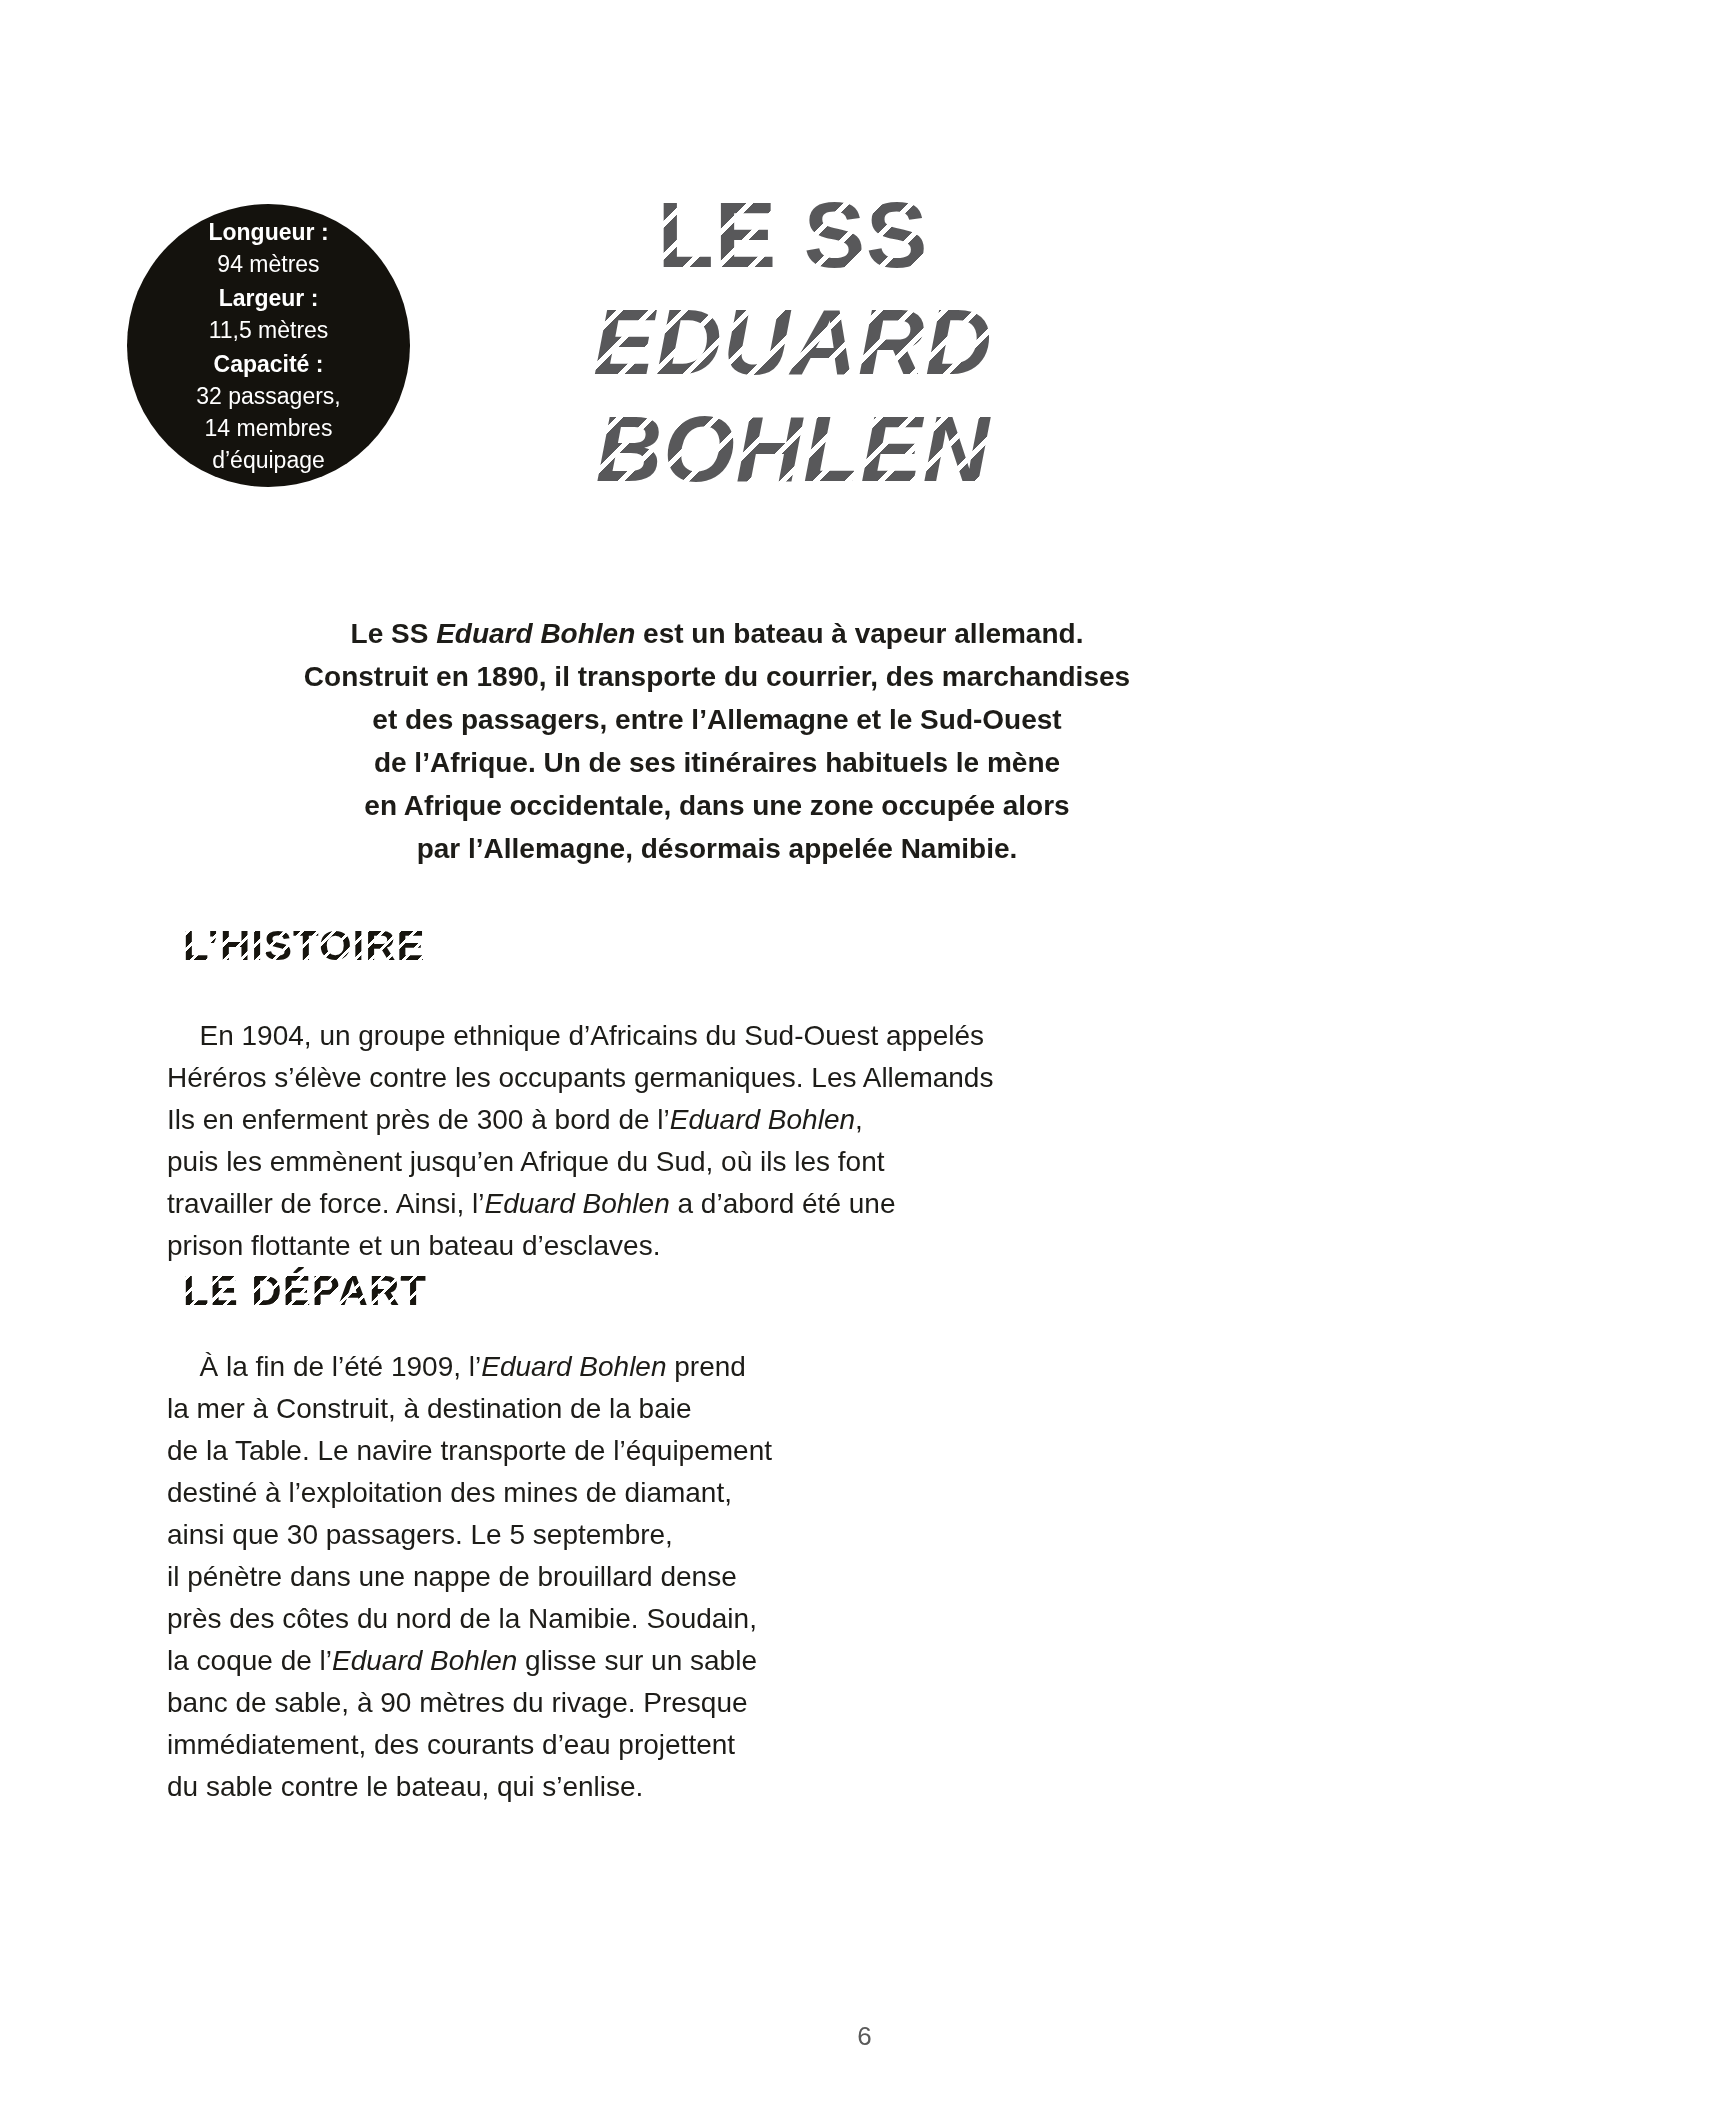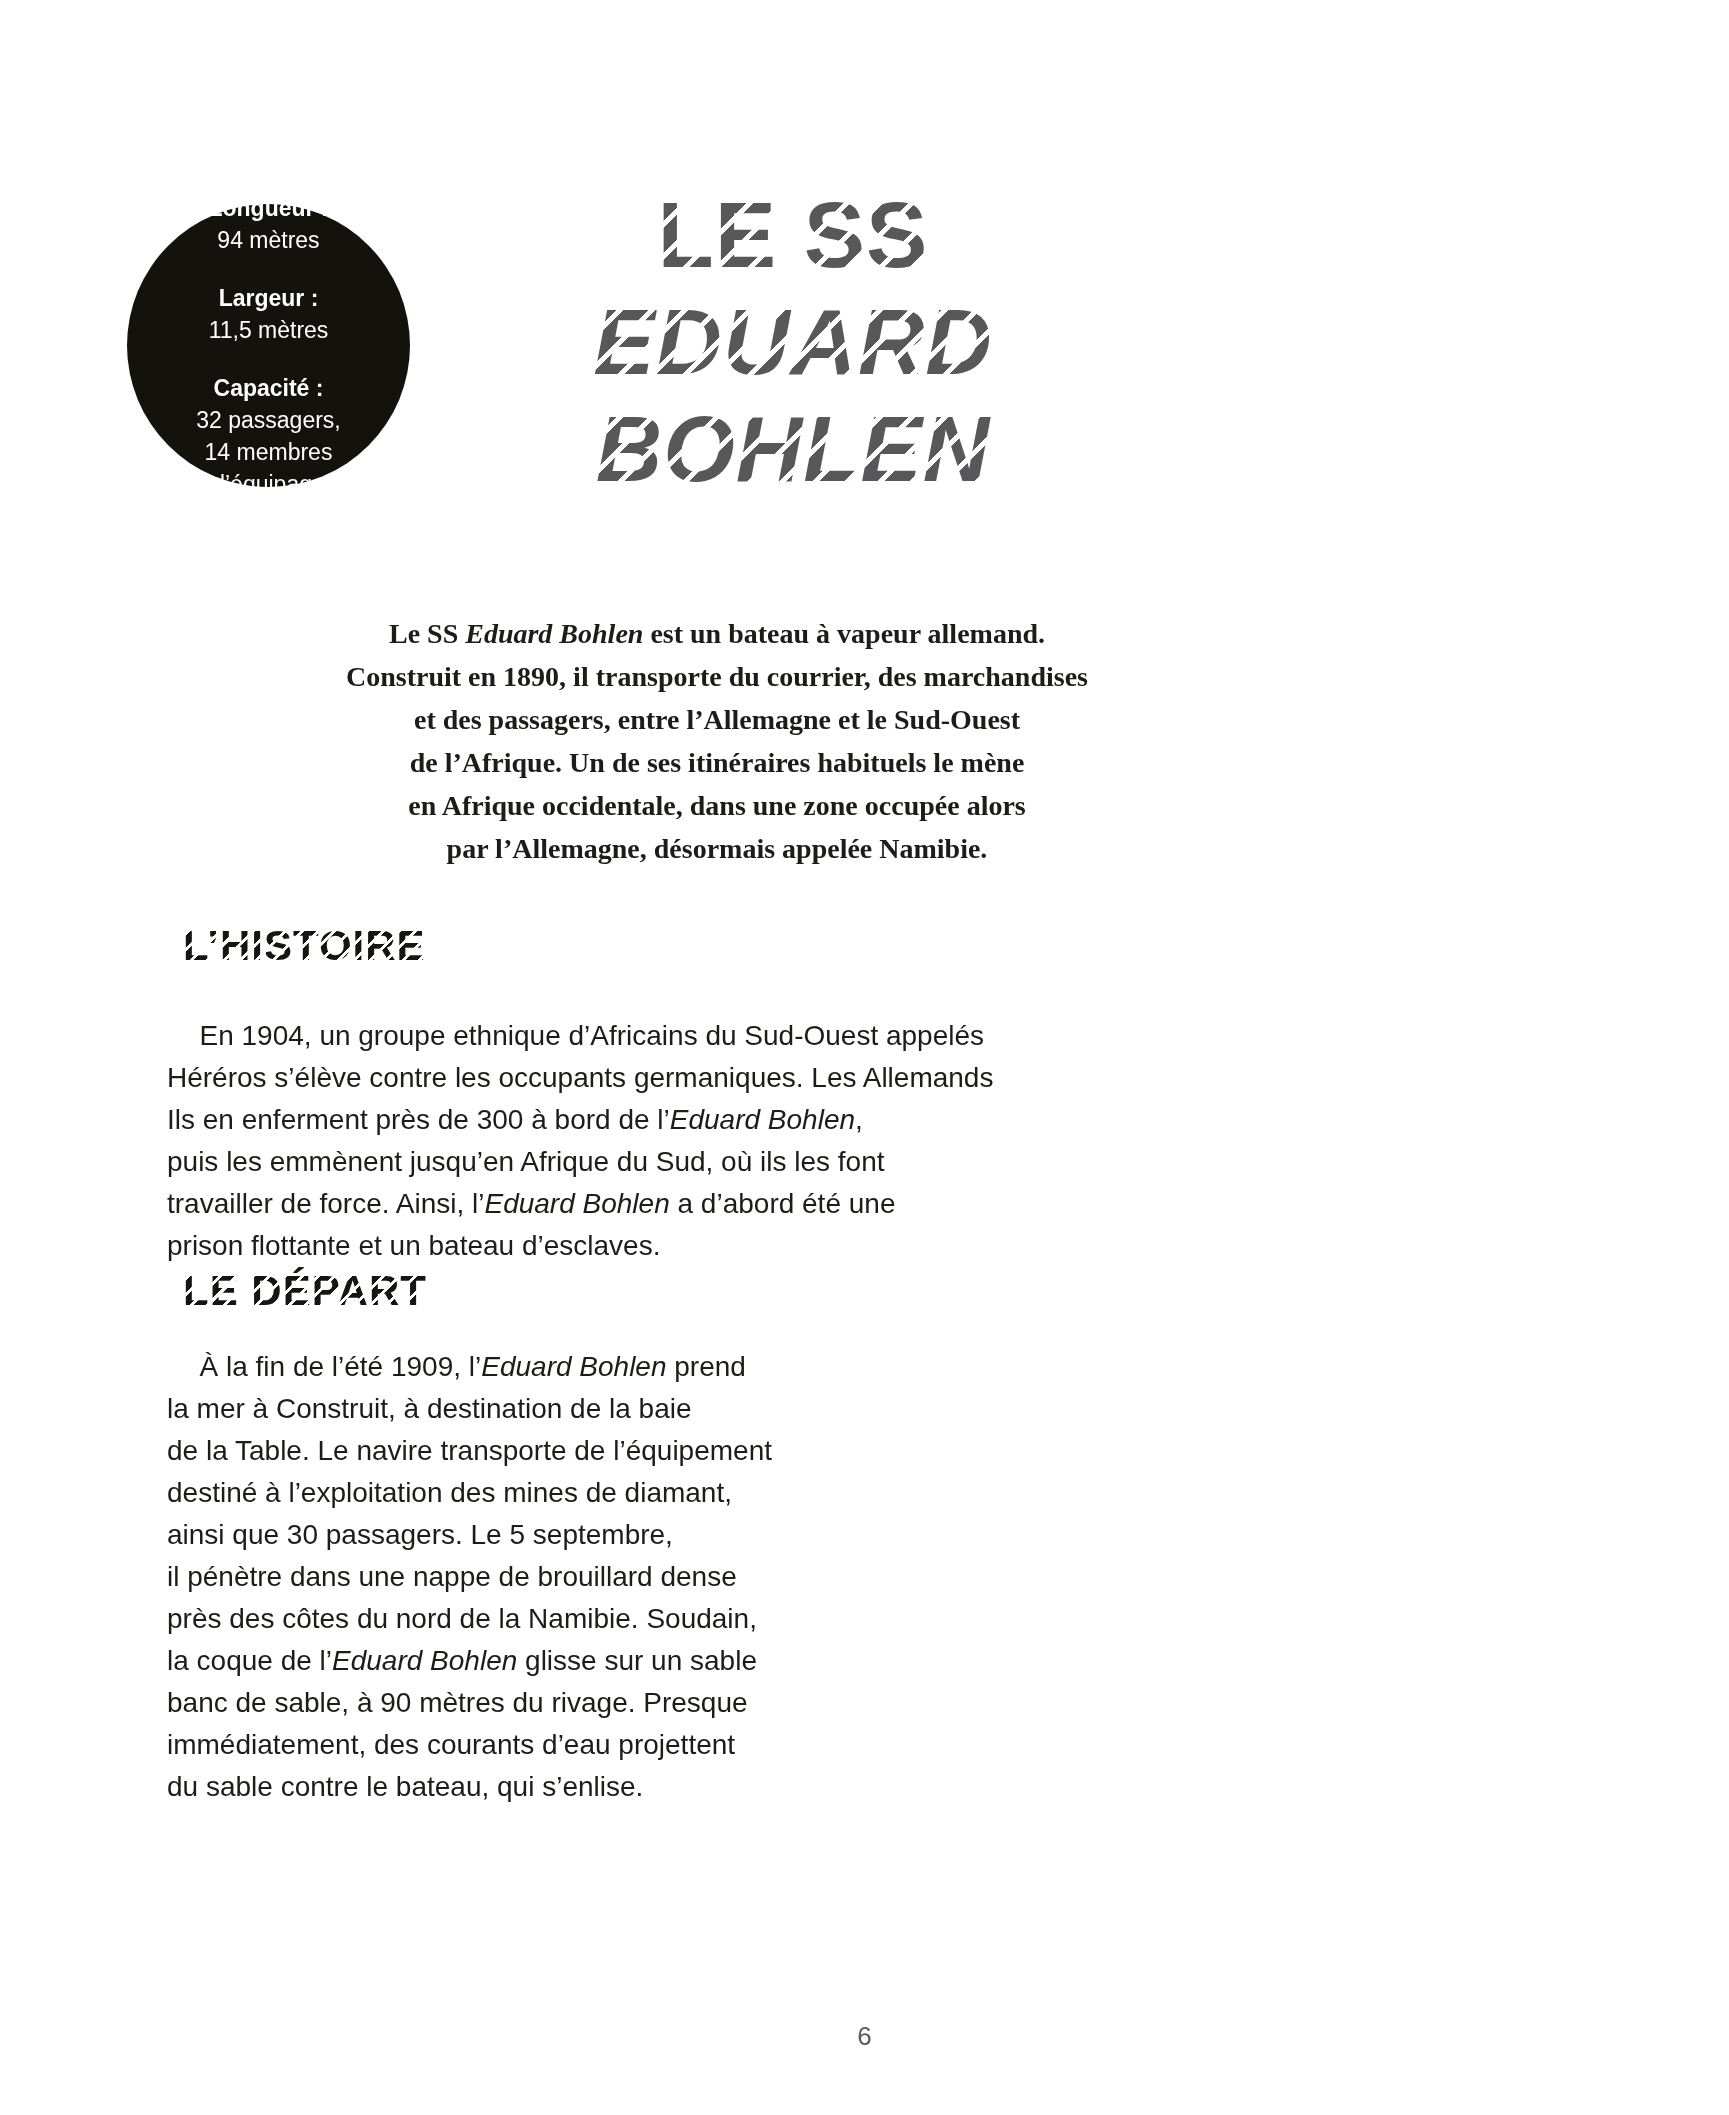--- a/index.html
+++ b/index.html
@@ -22,21 +22,21 @@
     background: var(--badge_bg, #14120d);
     color: var(--badge_text, #ffffff);
     display: flex;
     flex-direction: column;
     justify-content: center;
     align-items: center;
     text-align: center;
     font-size: 23px;
     line-height: 32px;
   }
-  .badge-group + .badge-group { margin-top: 26px; }
+  .badge-group + .badge-group { margin-top: 2px; }
   .badge-label { font-weight: 700; }
 
   
   .striped { color: var(--stripe-color, #1d1c18); }
   @supports ((-webkit-background-clip: text) or (background-clip: text)) {
     .striped {
       color: transparent;
       background-image: repeating-linear-gradient(
         135deg,
         var(--stripe-color, #1d1c18) 0 var(--stripe-solid, 8.6px),
@@ -71,21 +71,21 @@
   
   .intro {
     position: absolute;
     left: 195px; top: 612px;
     width: 1044px;
     text-align: center;
     font-weight: 700;
     font-size: 28px;
     line-height: 43px;
   }
-  .intro .tline { white-space: nowrap; font-family: Liberation Serif, serif; }
+  .intro .tline { white-space: nowrap; }
 
   
   .sec-h {
     position: absolute;
     left: 167px;
     margin: 16px;
     font-size: 42px;
     line-height: 48px;
     font-weight: 700;
     letter-spacing: 1px;

